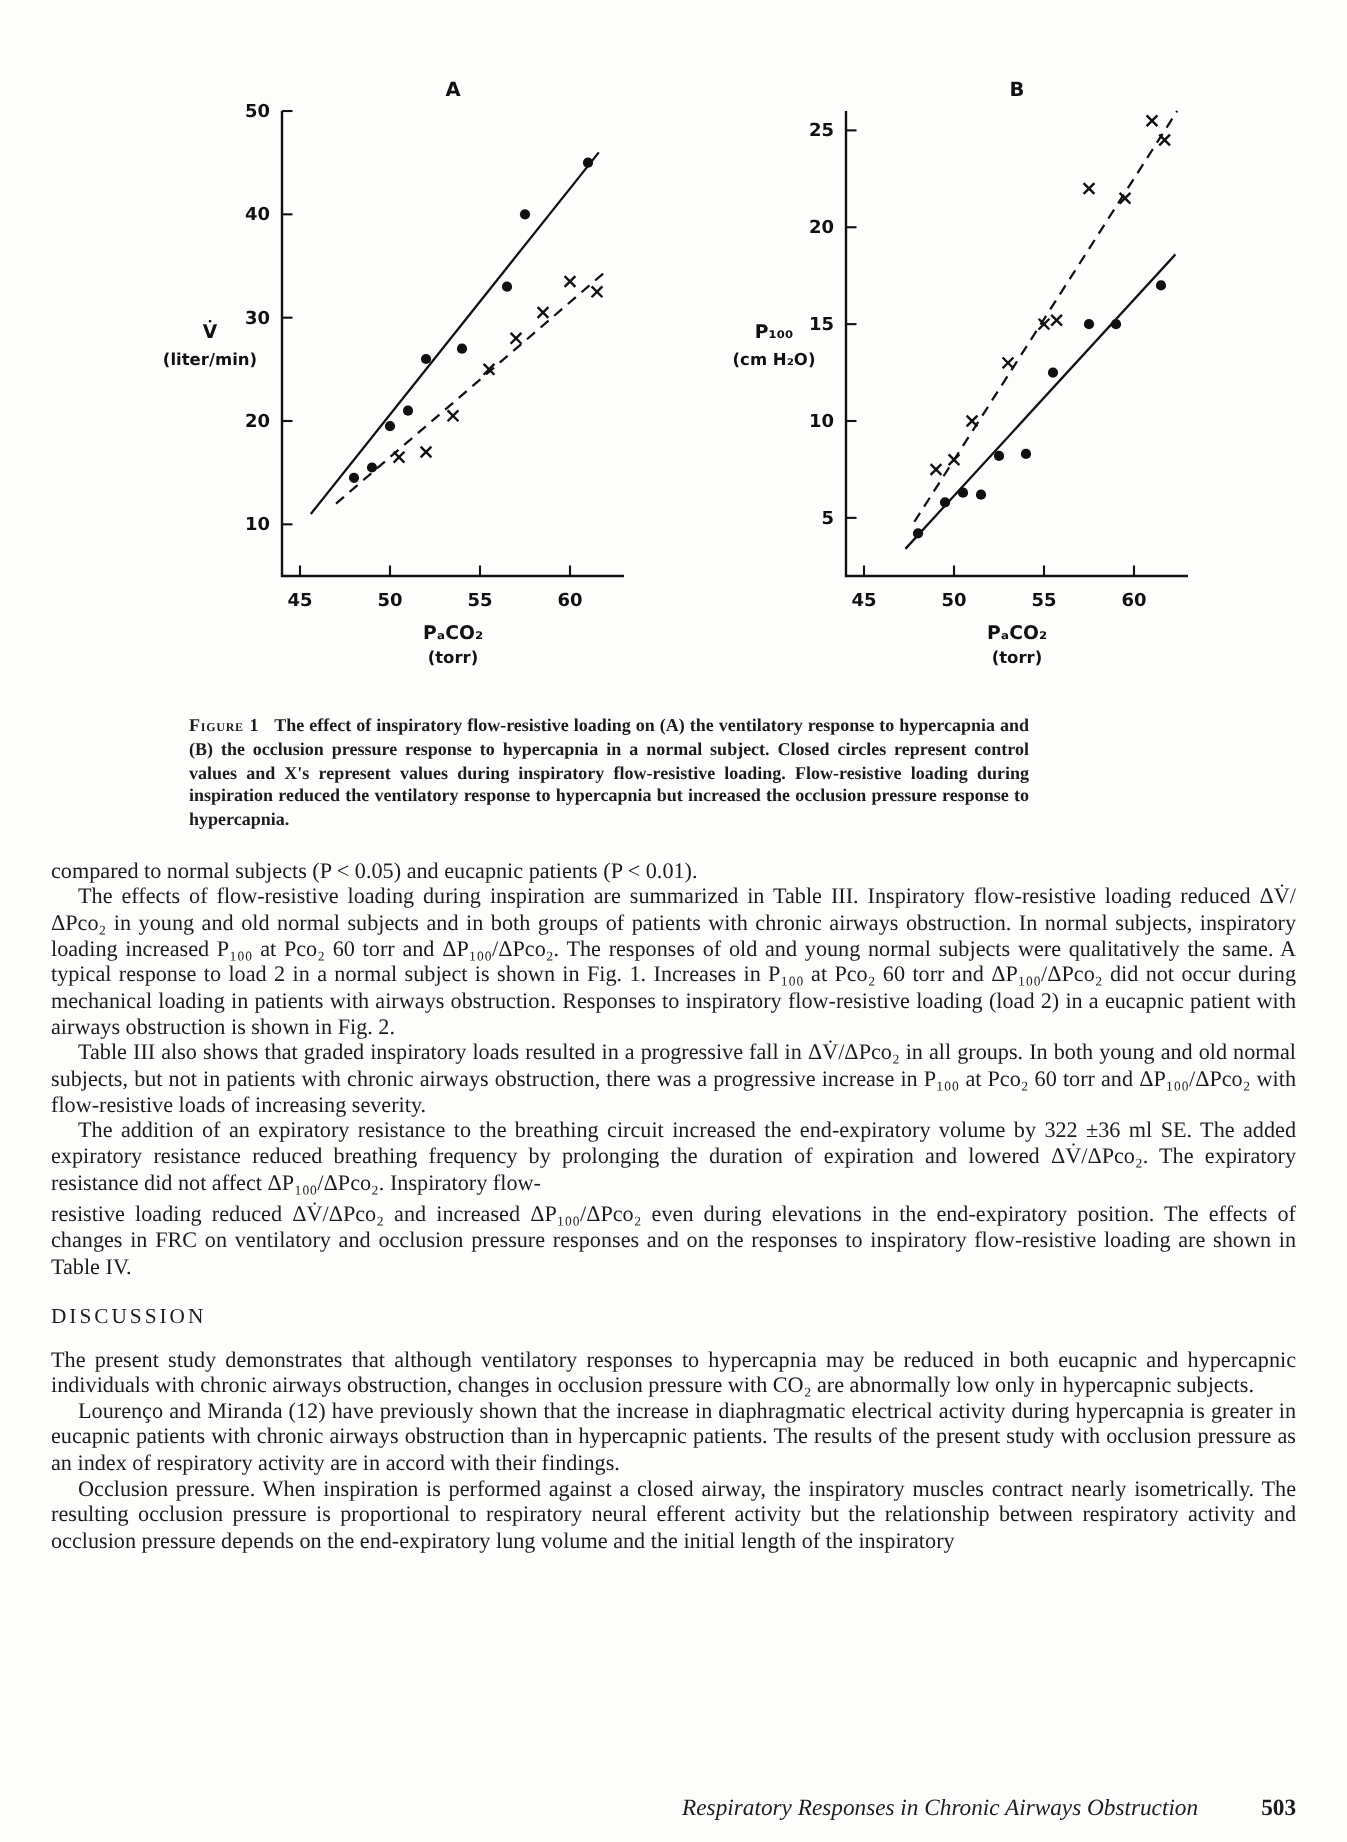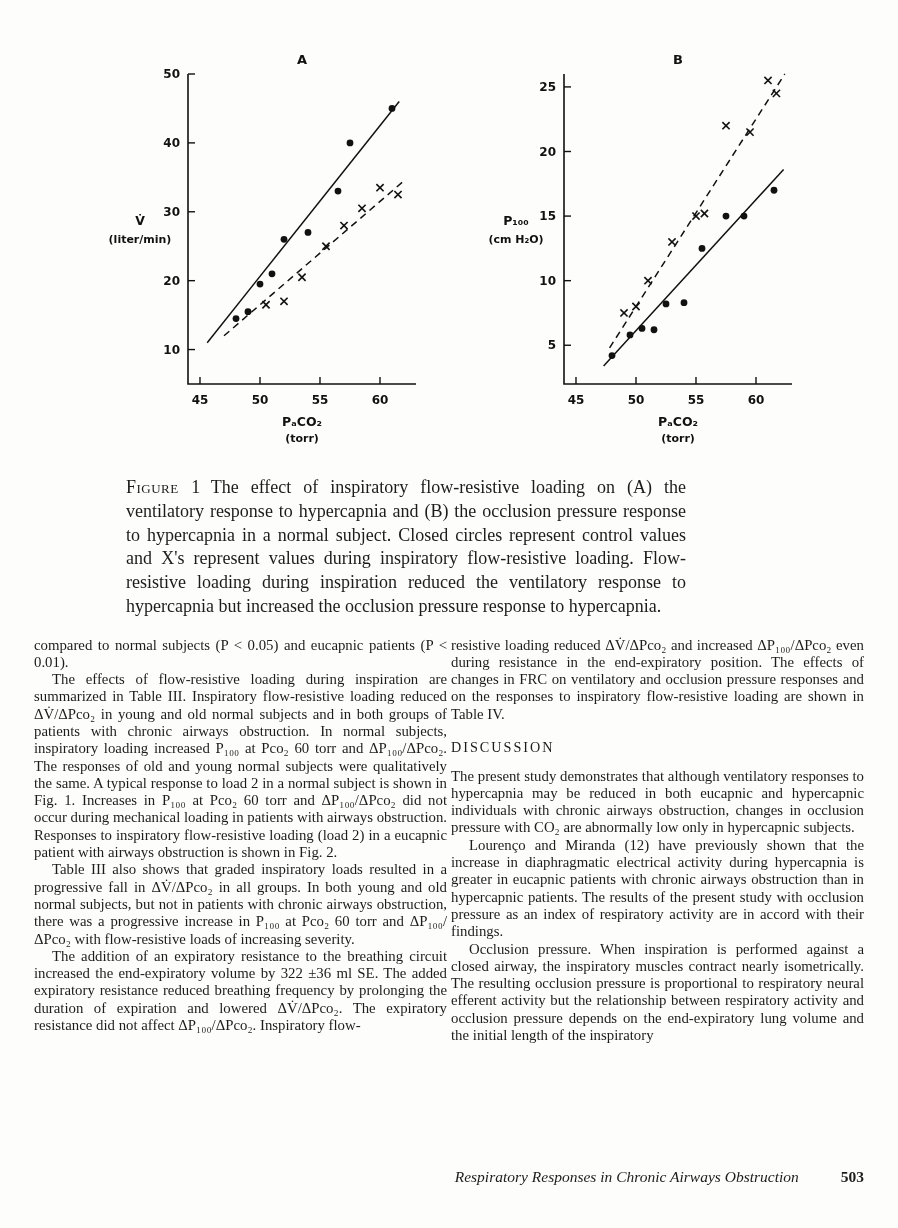--- a/index.html
+++ b/index.html
@@ -8,34 +8,35 @@
     font-family:"Liberation Serif", serif;position:relative;box-sizing:border-box;
     padding:52px 34px 0 34px;overflow:hidden;
   }
   .charts-row{display:flex;justify-content:center;gap:46px;}
   .chart-svg{display:block;}
   .tk{font:700 12px "DejaVu Sans", sans-serif;fill:#111;}
   .al{font:700 12.5px "DejaVu Sans", sans-serif;fill:#111;}
   .als{font:700 11px "DejaVu Sans", sans-serif;fill:#111;}
   .pl{font:700 13px "DejaVu Sans", sans-serif;fill:#111;}
   .caption{
-    width:560px;margin:20px 0 0 92px;font-size:18px;line-height:1.32;
+    width:560px;margin:20px 0 0 92px;font-size:12px;line-height:1.32;
     text-align:justify;
+    font-weight:bold;
   }
   .caption-label{font-variant:small-caps;letter-spacing:.5px;margin-right:10px;}
-  .columns{display:flex;gap:4px;margin-top:18px;}
+  .columns{display:flex;gap:4px;margin-top:18px;flex-direction:column;}
   .col{flex:1;font-size:14.8px;line-height:1.17;text-align:justify;}
   .para{margin:0;}
   .para.indent{text-indent:18px;}
   .section-heading{
     text-align:left;font-size:14.2px;font-weight:400;letter-spacing:2px;
     margin:16px 0 12px 0;
   }
   .footer{
-    position:absolute;right:34px;bottom:42px;display:flex;align-items:baseline;gap:42px;
+    position:absolute;right:34px;bottom:13px;display:flex;align-items:baseline;gap:42px;
     font-size:15.5px;
   }
   .running-title{font-style:italic;}
   .page-number{font-weight:700;font-family:Liberation Serif, serif;}
 </style>
 </head>
 <body>
 
 <div class="page">
 
@@ -171,21 +172,21 @@
   </div>
 
   <div class="columns">
     <div class="col">
         <p class="para">compared to normal subjects (P &lt; 0.05) and eucapnic patients (P &lt; 0.01).</p>
         <p class="para indent">The effects of flow-resistive loading during inspiration are summarized in Table III. Inspiratory flow-resistive loading reduced ΔV̇/ΔPco₂ in young and old normal subjects and in both groups of patients with chronic airways obstruction. In normal subjects, inspiratory loading increased P₁₀₀ at Pco₂ 60 torr and ΔP₁₀₀/ΔPco₂. The responses of old and young normal subjects were qualitatively the same. A typical response to load 2 in a normal subject is shown in Fig. 1. Increases in P₁₀₀ at Pco₂ 60 torr and ΔP₁₀₀/ΔPco₂ did not occur during mechanical loading in patients with airways obstruction. Responses to inspiratory flow-resistive loading (load 2) in a eucapnic patient with airways obstruction is shown in Fig. 2.</p>
         <p class="para indent">Table III also shows that graded inspiratory loads resulted in a progressive fall in ΔV̇/ΔPco₂ in all groups. In both young and old normal subjects, but not in patients with chronic airways obstruction, there was a progressive increase in P₁₀₀ at Pco₂ 60 torr and ΔP₁₀₀/ΔPco₂ with flow-resistive loads of increasing severity.</p>
         <p class="para indent">The addition of an expiratory resistance to the breathing circuit increased the end-expiratory volume by 322 ±36 ml SE. The added expiratory resistance reduced breathing frequency by prolonging the duration of expiration and lowered ΔV̇/ΔPco₂. The expiratory resistance did not affect ΔP₁₀₀/ΔPco₂. Inspiratory flow-</p>
       </div>
     <div class="col">
-        <p class="para">resistive loading reduced ΔV̇/ΔPco₂ and increased ΔP₁₀₀/ΔPco₂ even during resistance in the end-expiratory position. The effects of changes in FRC on ventilatory and occlusion pressure responses and on the responses to inspiratory flow-resistive loading are shown in Table IV.</p>
+        <p class="para">resistive loading reduced ΔV̇/ΔPco₂ and increased ΔP₁₀₀/ΔPco₂ even during elevations in the end-expiratory position. The effects of changes in FRC on ventilatory and occlusion pressure responses and on the responses to inspiratory flow-resistive loading are shown in Table IV.</p>
         <h2 class="section-heading">DISCUSSION</h2>
         <p class="para">The present study demonstrates that although ventilatory responses to hypercapnia may be reduced in both eucapnic and hypercapnic individuals with chronic airways obstruction, changes in occlusion pressure with CO₂ are abnormally low only in hypercapnic subjects.</p>
         <p class="para indent">Lourenço and Miranda (12) have previously shown that the increase in diaphragmatic electrical activity during hypercapnia is greater in eucapnic patients with chronic airways obstruction than in hypercapnic patients. The results of the present study with occlusion pressure as an index of respiratory activity are in accord with their findings.</p>
         <p class="para indent">Occlusion pressure.  When inspiration is performed against a closed airway, the inspiratory muscles contract nearly isometrically. The resulting occlusion pressure is proportional to respiratory neural efferent activity but the relationship between respiratory activity and occlusion pressure depends on the end-expiratory lung volume and the initial length of the inspiratory</p>
       </div>
   </div>
 
   <div class="footer">
     <span class="running-title">Respiratory Responses in Chronic Airways Obstruction</span>
     <span class="page-number">503</span>

